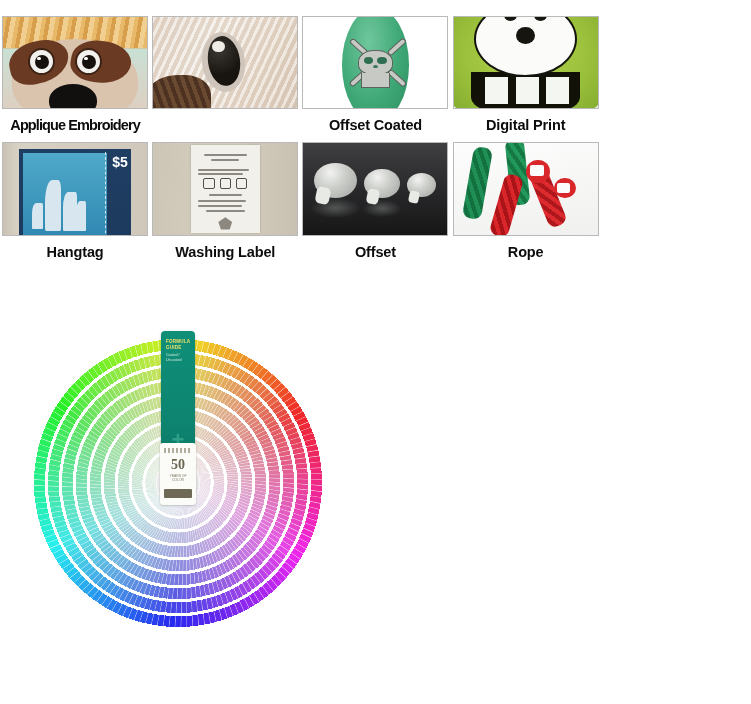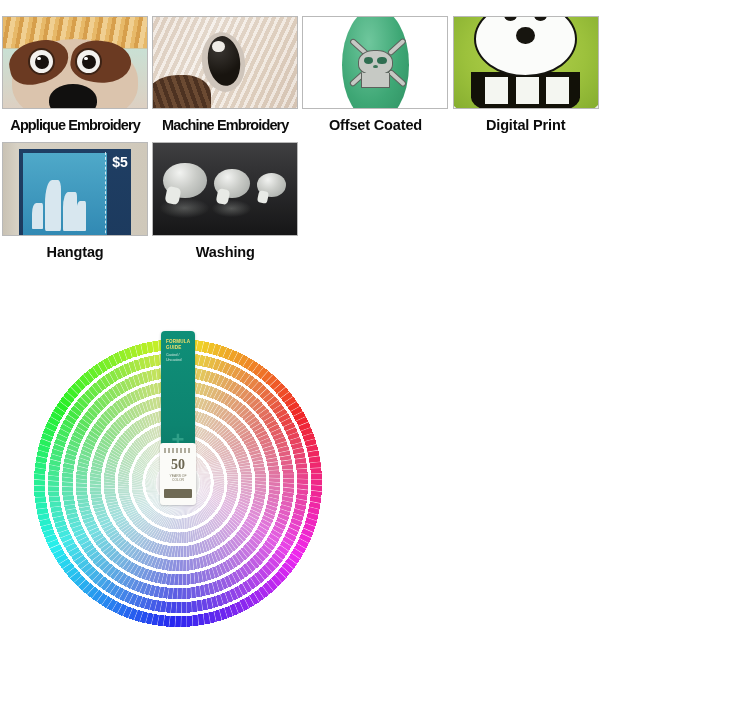--- a/index.html
+++ b/index.html
@@ -284,21 +284,20 @@
       <div class="cell">
         <div class="thumb">
           <div class="art a-machine">
             <div class="tex"></div>
             <div class="dark"></div>
             <div class="ring"></div>
             <div class="ball"></div>
             <div class="hl"></div>
           </div>
         </div>
-        <div class="caption narrow">Machine Embroidery</div>
       </div>
 
       <div class="cell">
         <div class="thumb">
           <div class="art a-offset">
             <div class="oval"></div>
             <div class="bone tl"></div>
               <div class="bone tr"></div>
             <div class="bone bl"></div>
               <div class="bone br"></div>
@@ -348,37 +347,75 @@
               </div>
               <div class="perf"></div>
               <div class="price">$5</div>
               <div class="word">PET DEP</div>
             </div>
           </div>
         </div>
         <div class="caption">Hangtag</div>
       </div>
 
+      <div class="cell">
+        <div class="thumb tall">
+          <div class="art a-wash">
+            <div class="lab">
+              <div class="ln" style="top:10%;width:62%;left:19%"></div>
+              <div class="ln" style="top:16%;width:40%;left:30%"></div>
+              <div class="ln" style="top:27%;width:74%;"></div>
+              <div class="ln" style="top:32%;width:66%;"></div>
+              <div class="icons">
+                <div class="ic"></div>
+                  <div class="ic"></div>
+                  <div class="ic"></div>
+              </div>
+              <div class="ln" style="top:56%;width:48%;left:26%"></div>
+              <div class="ln" style="top:62%;width:70%;"></div>
+              <div class="ln" style="top:68%;width:64%;"></div>
+              <div class="ln" style="top:74%;width:56%;left:22%"></div>
+              <div class="crest"></div>
+            </div>
+          </div>
+        </div>
+        <div class="caption">Washing Label</div>
+      </div>
 
       <div class="cell">
         <div class="thumb tall">
           <div class="art a-squeak">
             <div class="refl r1"></div>
               <div class="refl r2"></div>
             <div class="sq s1"></div>
               <div class="sq s2"></div>
               <div class="sq s3"></div>
             <div class="nz n1"></div>
               <div class="nz n2"></div>
               <div class="nz n3"></div>
           </div>
         </div>
-        <div class="caption">Washing</div>
-      </div>
-
+        <div class="caption">Offset</div>
+      </div>
+
+      <div class="cell">
+        <div class="thumb tall">
+          <div class="art a-rope">
+            <div class="rp g1"></div>
+              <div class="rp g2"></div>
+            <div class="rp r1"></div>
+              <div class="rp r2"></div>
+            <div class="loop lp1"></div>
+              <div class="loop lp2"></div>
+            <div class="tag t1"></div>
+              <div class="tag t2"></div>
+          </div>
+        </div>
+        <div class="caption">Rope</div>
+      </div>
 
 
     </div>
   </div>
 
   <div class="pms">
 
     <div class="fan-wrap">
       <div class="fan" id="fan">
           <div class="fan-blade" style="transform: translate(-3px, -7.5px) rotate(-86deg); background: linear-gradient(90deg, rgba(255, 255, 255, 0) 0%, rgb(255, 255, 255) 16%, rgb(232, 232, 216) 16%, rgb(232, 232, 216) 23.28%, rgb(255, 255, 255) 23.28%, rgb(255, 255, 255) 25.33%, rgb(228, 227, 200) 25.33%, rgb(228, 227, 200) 32.61%, rgb(255, 255, 255) 32.61%, rgb(255, 255, 255) 34.67%, rgb(224, 223, 182) 34.67%, rgb(224, 223, 182) 41.95%, rgb(255, 255, 255) 41.95%, rgb(255, 255, 255) 44%, rgb(223, 221, 162) 44%, rgb(223, 221, 162) 51.28%, rgb(255, 255, 255) 51.28%, rgb(255, 255, 255) 53.33%, rgb(223, 220, 140) 53.33%, rgb(223, 220, 140) 60.61%, rgb(255, 255, 255) 60.61%, rgb(255, 255, 255) 62.67%, rgb(224, 221, 117) 62.67%, rgb(224, 221, 117) 69.95%, rgb(255, 255, 255) 69.95%, rgb(255, 255, 255) 72%, rgb(227, 223, 93) 72%, rgb(227, 223, 93) 79.28%, rgb(255, 255, 255) 79.28%, rgb(255, 255, 255) 81.33%, rgb(232, 227, 67) 81.33%, rgb(232, 227, 67) 88.61%, rgb(255, 255, 255) 88.61%, rgb(255, 255, 255) 90.67%, rgb(239, 232, 39) 90.67%, rgb(239, 232, 39) 97.95%, rgb(255, 255, 255) 97.95%, rgb(255, 255, 255) 100%);"></div>

